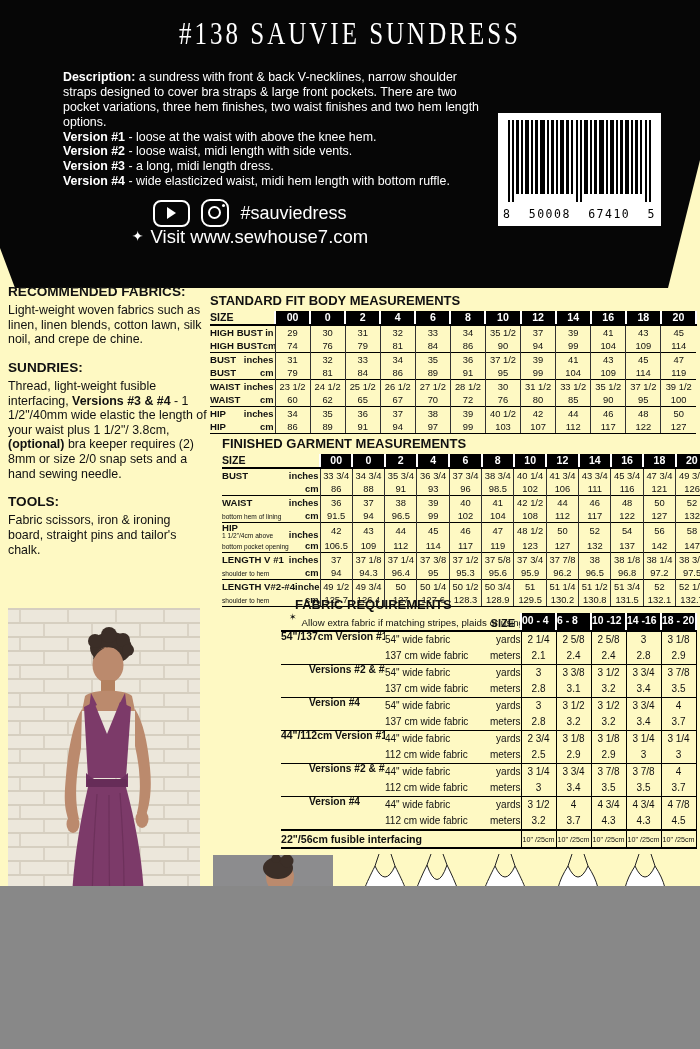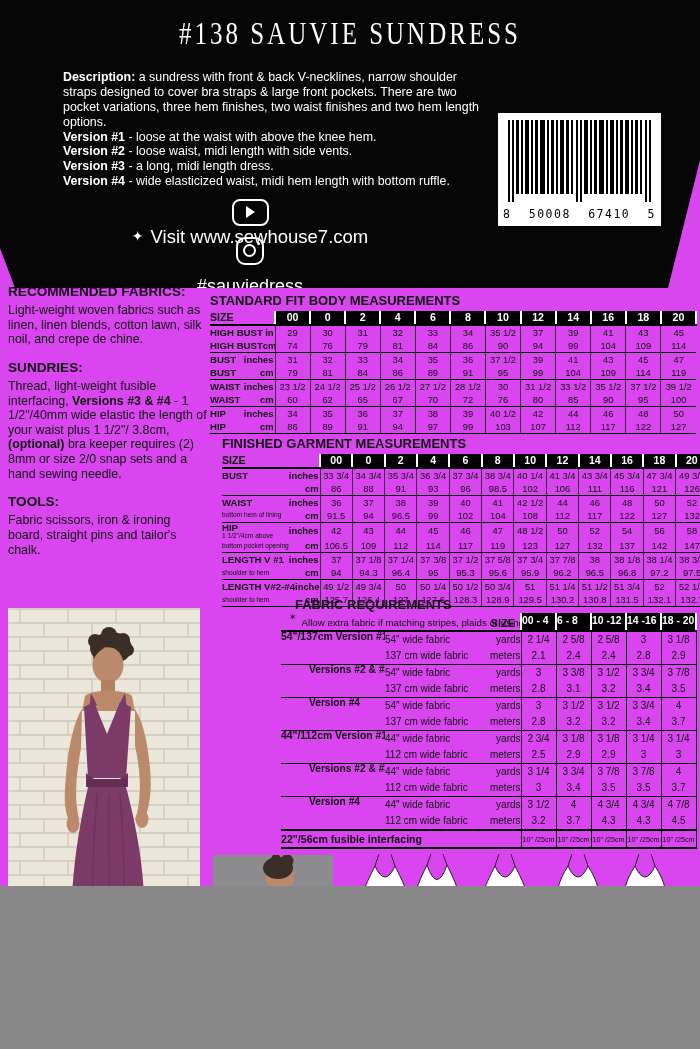--- a/index.html
+++ b/index.html
@@ -1,27 +1,27 @@
 <!DOCTYPE html>
 <html><head>
 <meta charset="utf-8">
 <style>
   html,body{margin:0;padding:0;background:#888;}
-  .page{position:relative;width:700px;height:886px;background:#d946ef;overflow:hidden;
+  .page{position:relative;width:700px;height:886px;background:#fef9c3;overflow:hidden;
         font-family:"Liberation Sans",sans-serif;color:#111;margin:0 auto;}
   
   .header{position:absolute;left:0;top:0;width:700px;height:288px;background:#060606;color:#fff;
           clip-path:polygon(0px 0px,700px 0px,700px 160px,668px 288px,15px 288px,0px 248px);}
   .main-title{position:absolute;top:16px;left:0;width:100%;text-align:center;
           font-family:"Liberation Serif",serif;font-weight:400;font-size:25px;letter-spacing:3px;
           transform:scaleY(1.25);transform-origin:top;}
   .desc{position:absolute;left:63px;top:70px;width:430px;font-size:12.4px;line-height:1.2;}
   .desc b{font-weight:bold;}
   .version-line{display:block;}
-  .social-row{position:absolute;left:95px;top:199px;width:310px;display:flex;align-items:center;justify-content:center;gap:11px;flex-direction:column;}
+  .social-row{position:absolute;left:95px;top:199px;width:310px;display:flex;align-items:center;justify-content:center;gap:11px;}
   .yt-icon{width:37px;height:27px;border:2.5px solid #fff;border-radius:8px;position:relative;box-sizing:border-box;}
   .yt-icon::after{content:"";position:absolute;left:12px;top:5px;border-left:9px solid #fff;
           border-top:6px solid transparent;border-bottom:6px solid transparent;}
   .ig-icon{width:28px;height:28px;border:2.5px solid #fff;border-radius:9px;position:relative;box-sizing:border-box;}
   .ig-icon::after{content:"";position:absolute;left:4.5px;top:4.5px;width:9px;height:9px;border:2.5px solid #fff;border-radius:50%;}
   .ig-icon::before{content:"";position:absolute;right:2.5px;top:2.5px;width:3px;height:3px;background:#fff;border-radius:50%;}
   .hashtag{font-size:18px;}
   .visit-line{position:absolute;left:60px;top:226px;width:380px;text-align:center;font-size:18.5px;}
   .visit-star{font-size:14px;vertical-align:2px;margin-right:2px;}
   
@@ -40,21 +40,21 @@
   .tblwrap2{position:absolute;left:210px;top:436px;width:487px;margin-left:12px;}
   table.meas{border-collapse:collapse;width:100%;table-layout:fixed;font-size:9.4px;}
   table.meas td{text-align:center;padding:0;height:13px;line-height:1.02;border-left:1px solid #333;border-right:1px solid #333;overflow:hidden;white-space:nowrap;}
   table.meas td:first-child{border-left:none;text-align:left;}
   table.meas td:last-child{border-right:none;}
   table.meas tr:last-child td{border-bottom:1.8px solid #000;}
   td.szl{font-weight:bold;font-size:10.6px;border-bottom:2.2px solid #000;}
   td.szh{background:#000;color:#fff;font-weight:bold;font-size:10.6px;
          border-left:2px solid #fff !important;border-right:2px solid #fff !important;border-bottom:2.2px solid #000;}
   tr.gs td{border-top:1.7px solid #000;}
-  td.lbl .lblw{display:flex;justify-content:space-between;align-items:center;}
+  td.lbl .lblw{display:flex;justify-content:space-between;align-items:flex-end;}
   td.lbl b{font-size:9.6px;}
   td.lbl .un{font-weight:bold;font-size:9.4px;padding-right:1px;}
   td.lbl .sm{display:block;font-size:6.6px;line-height:1;font-weight:normal;}
   .w1 td:first-child{width:64px;}
   .w2 td:first-child{width:97px;}
   
   .frwrap{position:absolute;left:281px;top:597px;width:415px;}
   .fr-title{font-size:13px;font-weight:bold;margin:0 0 1px 14px;}
   table.fab{border-collapse:collapse;width:100%;table-layout:fixed;font-size:10px;}
   table.fab td{padding:0;height:16px;line-height:1.05;overflow:hidden;white-space:nowrap;}

